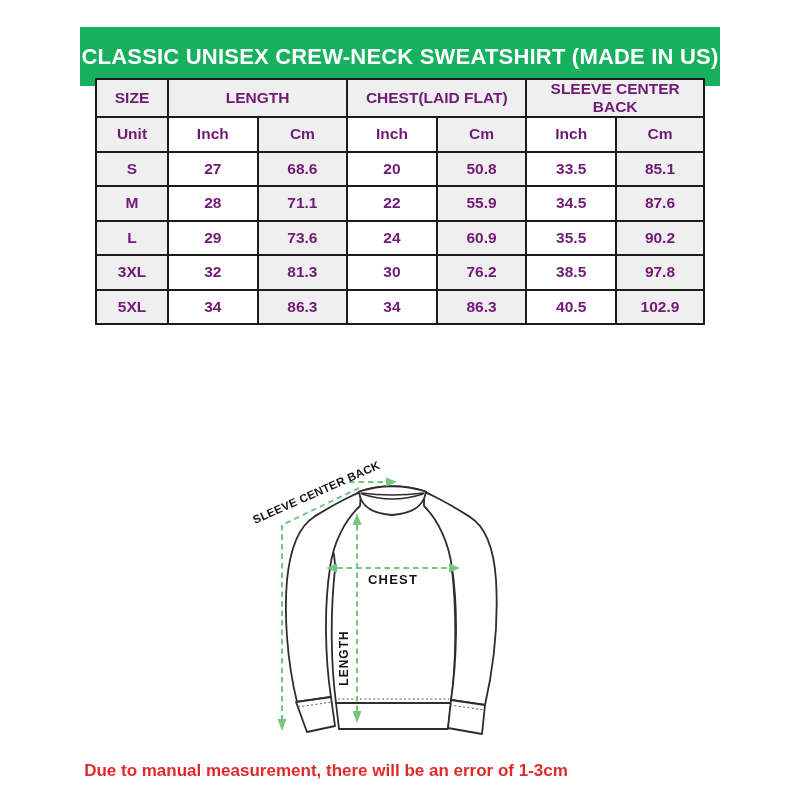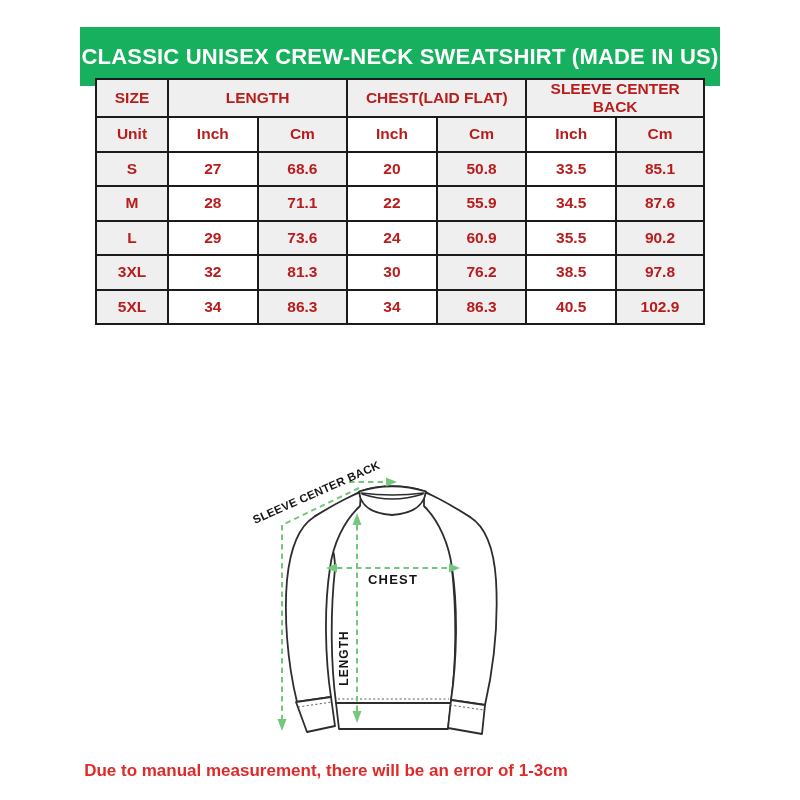--- a/index.html
+++ b/index.html
@@ -3,21 +3,21 @@
 <meta charset="utf-8">
 <style>
   html,body{margin:0;padding:0;background:#fff;}
   .page{position:relative;width:800px;height:800px;background:#fff;overflow:hidden;
         font-family:"Liberation Sans",sans-serif;
         --c-banner:#16b05e; --c-arrow:#74c77d; --c-cell:#efefef; --c-note:#e02a2a;}
   .titlebar{position:absolute;left:80px;top:4px;width:640px;height:59px;
             background:var(--c-banner);display:flex;align-items:center;justify-content:center;margin-top:23px;}
   .titlebar span{color:#fff;font-weight:700;font-size:22px;letter-spacing:.2px;white-space:nowrap;}
   table.size-table{position:absolute;left:95px;top:78px;width:608px;border-collapse:collapse;
-            table-layout:fixed;text-align:center;color:#b91c1c;}
+            table-layout:fixed;text-align:center;color:#701a75;}
   table.size-table th,table.size-table td{border:2px solid #1b1b1b;height:32.5px;padding:0;
             font-weight:700;font-size:15.5px;background:#fff;vertical-align:middle;}
   tr.group-row th{background:var(--c-cell);}
   tr.unit-row th:nth-child(odd){background:var(--c-cell);}
   tr.data-row td:nth-child(odd){background:var(--c-cell);}
   .diagram{position:absolute;left:240px;top:455px;width:300px;height:300px;}
   .ink{stroke:#2d2d2d;stroke-width:1.8;fill:#fff;stroke-linejoin:round;stroke-linecap:round;}
   .ink-line{stroke:#2d2d2d;stroke-width:1.4;fill:none;stroke-linecap:round;}
   .stitch{stroke:#5a5a5a;stroke-width:1;fill:none;stroke-dasharray:2 2.4;}
   .g-dash{stroke:var(--c-arrow);stroke-width:2;fill:none;stroke-dasharray:5.5 4;}

